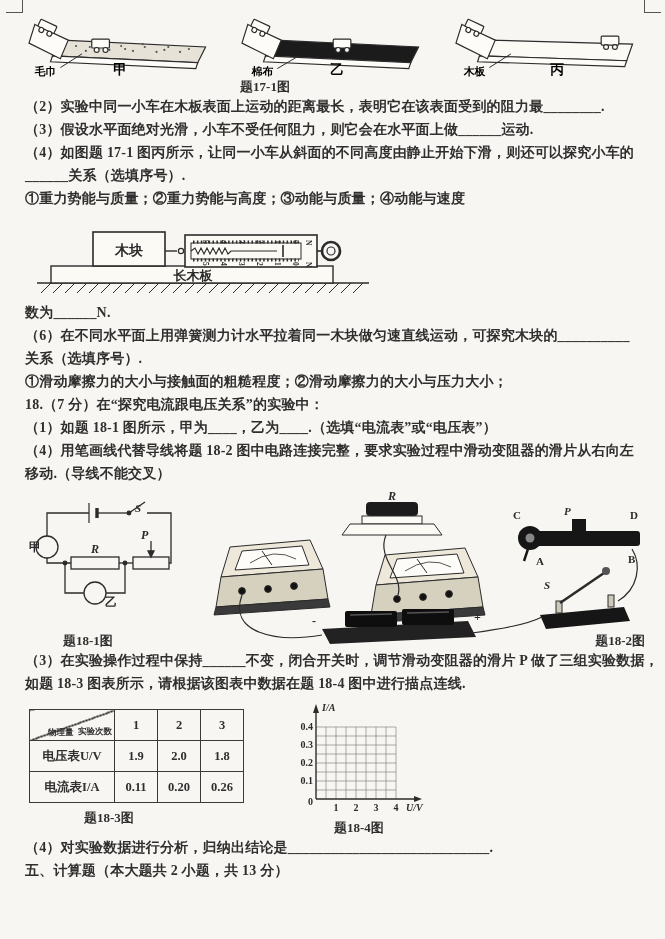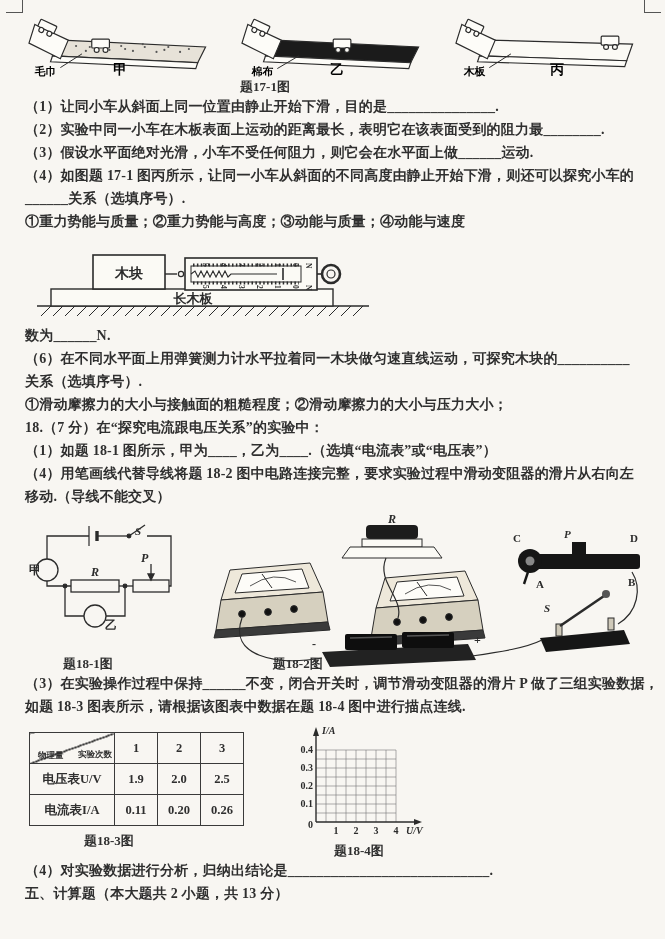--- a/index.html
+++ b/index.html
@@ -14,34 +14,34 @@
   .cropmark.tl{left:6px;top:0;border-right:1.5px solid #555;border-bottom:1.5px solid #555;}
   .cropmark.tr{right:4px;top:0;border-left:1.5px solid #555;border-bottom:1.5px solid #555;}
   p.line{margin:0;font-size:14px;line-height:23px;white-space:nowrap;letter-spacing:0.2px;}
   .caption{font-size:13px;font-weight:700;line-height:17px;}
   .center-cap{text-align:center;width:480px;}
   .figrow171{display:flex;gap:22px;margin:10px 0 0 2px;}
   svg text{font-family:"Liberation Serif","DejaVu Serif",serif;}
   .fig172wrap{margin:3px 0 0 8px;}
   .cap172{margin-left:165px;}
   .figrow18{display:flex;align-items:flex-start;margin-top:4px;}
-  .figcaps18{display:flex;font-size:13px;font-weight:700;line-height:16px;margin-top:-14px;}
+  .figcaps18{display:flex;font-size:13px;font-weight:700;line-height:16px;margin-top:-14px;justify-content:space-between;}
   .cap181{margin-left:38px;}
   .cap182{margin-left:160px;}
   .tgrow{display:flex;align-items:flex-start;margin:6px 0 0 4px;}
   .tblwrap{margin-top:8px;}
   table.t183{border-collapse:collapse;}
   table.t183 td{border:1.6px solid #3a3a3a;text-align:center;vertical-align:middle;
     font-size:12.5px;font-weight:700;padding:0;}
   td.diag{
     width:84px;height:30px;position:relative;
     background:linear-gradient(to bottom right, transparent calc(50% - 0.8px), #3a3a3a calc(50% - 0.8px), #3a3a3a calc(50% + 0.8px), transparent calc(50% + 0.8px));
   }
   td.diag .dt{position:absolute;top:16px;right:2px;font-size:8.5px;font-weight:700;}
-  td.diag .db{position:absolute;bottom:1px;left:8px;font-size:8.5px;font-weight:700;}
+  td.diag .db{position:absolute;bottom:1px;left:18px;font-size:8.5px;font-weight:700;}
   td.colh{width:42px;height:30px;}
   td.rowl{width:84px;height:30px;font-size:12px;}
   .cap183{margin:6px 0 0 55px;}
   .graphwrap{margin-left:42px;margin-top:0;}
   .cap184{margin:0 0 0 48px;}
   .sec5{font-size:14.5px;}
 </style>
 </head>
 <body>
 
@@ -126,21 +126,20 @@
         <circle cx="155" cy="31" r="2.5"></circle>
           <circle cx="164" cy="31" r="2.5"></circle>
       </g>
       <line x1="58" y1="38" x2="36" y2="52" stroke="#2b2b2b" stroke-width="1"></line>
       <text x="10" y="60" font-size="11" font-weight="700">木板</text>
       <text x="98" y="59" font-size="14" font-weight="700">丙</text>
     </svg>
   </div>
   <div class="caption center-cap">题17-1图</div>
 
-  <p class="line">（1）让同小车从斜面上同一位置由静止开始下滑，目的是_______________.</p>
   <p class="line">（2）实验中同一小车在木板表面上运动的距离最长，表明它在该表面受到的阻力最________.</p>
   <p class="line">（3）假设水平面绝对光滑，小车不受任何阻力，则它会在水平面上做______运动.</p>
   <p class="line">（4）如图题 17-1 图丙所示，让同一小车从斜面的不同高度由静止开始下滑，则还可以探究小车的</p>
   <p class="line">______关系（选填序号）.</p>
   <p class="line">①重力势能与质量；②重力势能与高度；③动能与质量；④动能与速度</p>
 
   <div class="fig172wrap">
     <svg width="340" height="84" viewBox="0 0 340 84">
       <g stroke="#2b2b2b" fill="none">
         <line x1="4" y1="70" x2="336" y2="70" stroke-width="1.4"></line>
@@ -312,21 +311,21 @@
             <span class="db">物理量</span>
           </td>
           <td class="colh">1</td>
           <td class="colh">2</td>
           <td class="colh">3</td>
         </tr>
         <tr>
           <td class="rowl">电压表U/V</td>
           <td>1.9</td>
           <td>2.0</td>
-          <td>2.5</td>
+          <td>1.8</td>
         </tr>
         <tr>
           <td class="rowl">电流表I/A</td>
           <td>0.11</td>
           <td>0.20</td>
           <td>0.26</td>
         </tr>
       </tbody>
         </table>
       <div class="caption cap183">题18-3图</div>

